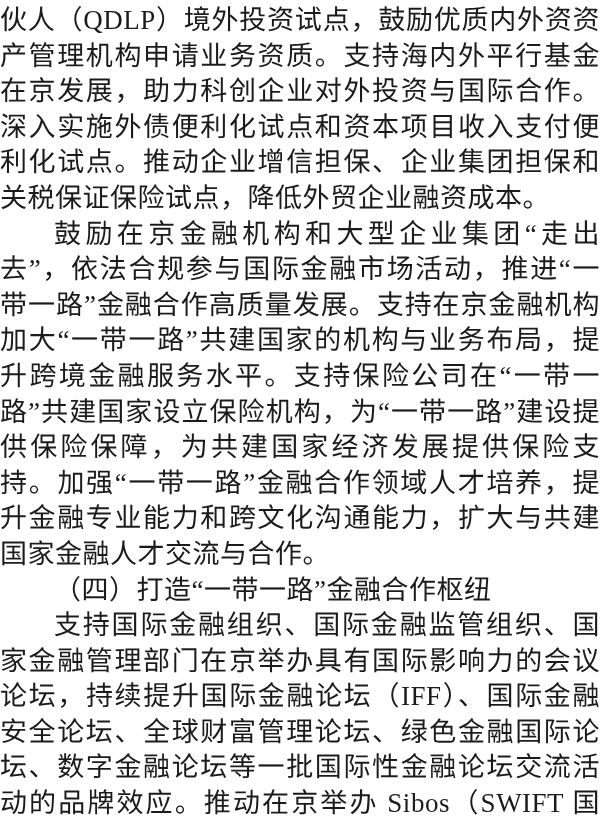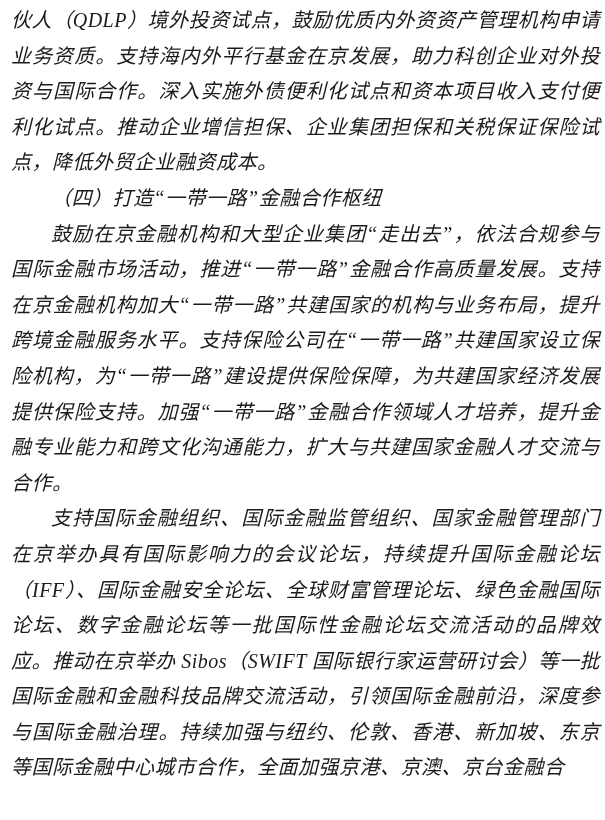--- a/index.html
+++ b/index.html
@@ -9,41 +9,40 @@
   }
   body {
     width: 605px;
     height: 820px;
     overflow: hidden;
   }
   .page {
     box-sizing: border-box;
     width: 605px;
     height: 820px;
-    padding: 3px 5px 0 11px;
+    padding: 3px 5px 0 0;
     background: #ffffff;
     color: #1b1b1b;
     font-family: "Liberation Serif", serif;
-    font-size: 20px;
+    font-size: 27px;
     line-height: 35.6px;
-    font-style: italic;
   }
   .block {
     margin: 0;
     text-align: justify;
     text-align-last: left;
     text-justify: inter-ideograph;
     letter-spacing: 0.5px;
     overflow-wrap: break-word;
   }
   .indent {
     text-indent: 2em;
   }
 </style>
 </head>
 <body>
 
 <div class="page">
   <p class="block">伙人（QDLP）境外投资试点，鼓励优质内外资资产管理机构申请业务资质。支持海内外平行基金在京发展，助力科创企业对外投资与国际合作。深入实施外债便利化试点和资本项目收入支付便利化试点。推动企业增信担保、企业集团担保和关税保证保险试点，降低外贸企业融资成本。</p>
+  <p class="block indent">鼓励在京金融机构和大型企业集团“走出去”，依法合规参与国际金融市场活动，推进“一带一路”金融合作高质量发展。支持在京金融机构加大“一带一路”共建国家的机构与业务布局，提升跨境金融服务水平。支持保险公司在“一带一路”共建国家设立保险机构，为“一带一路”建设提供保险保障，为共建国家经济发展提供保险支持。加强“一带一路”金融合作领域人才培养，提升金融专业能力和跨文化沟通能力，扩大与共建国家金融人才交流与合作。</p>
   <p class="block indent">（四）打造“一带一路”金融合作枢纽</p>
-  <p class="block indent">鼓励在京金融机构和大型企业集团“走出去”，依法合规参与国际金融市场活动，推进“一带一路”金融合作高质量发展。支持在京金融机构加大“一带一路”共建国家的机构与业务布局，提升跨境金融服务水平。支持保险公司在“一带一路”共建国家设立保险机构，为“一带一路”建设提供保险保障，为共建国家经济发展提供保险支持。加强“一带一路”金融合作领域人才培养，提升金融专业能力和跨文化沟通能力，扩大与共建国家金融人才交流与合作。</p>
   <p class="block indent">支持国际金融组织、国际金融监管组织、国家金融管理部门在京举办具有国际影响力的会议论坛，持续提升国际金融论坛（IFF）、国际金融安全论坛、全球财富管理论坛、绿色金融国际论坛、数字金融论坛等一批国际性金融论坛交流活动的品牌效应。推动在京举办 Sibos（SWIFT 国际银行家运营研讨会）等一批国际金融和金融科技品牌交流活动，引领国际金融前沿，深度参与国际金融治理。持续加强与纽约、伦敦、香港、新加坡、东京等国际金融中心城市合作，全面加强京港、京澳、京台金融合</p>
 </div>
 
 </body></html>

